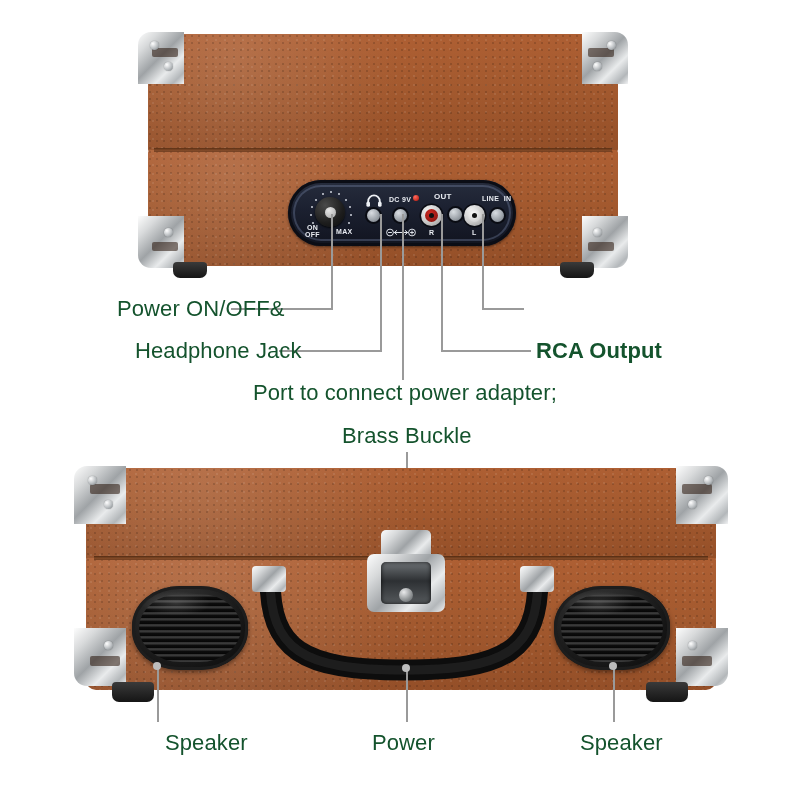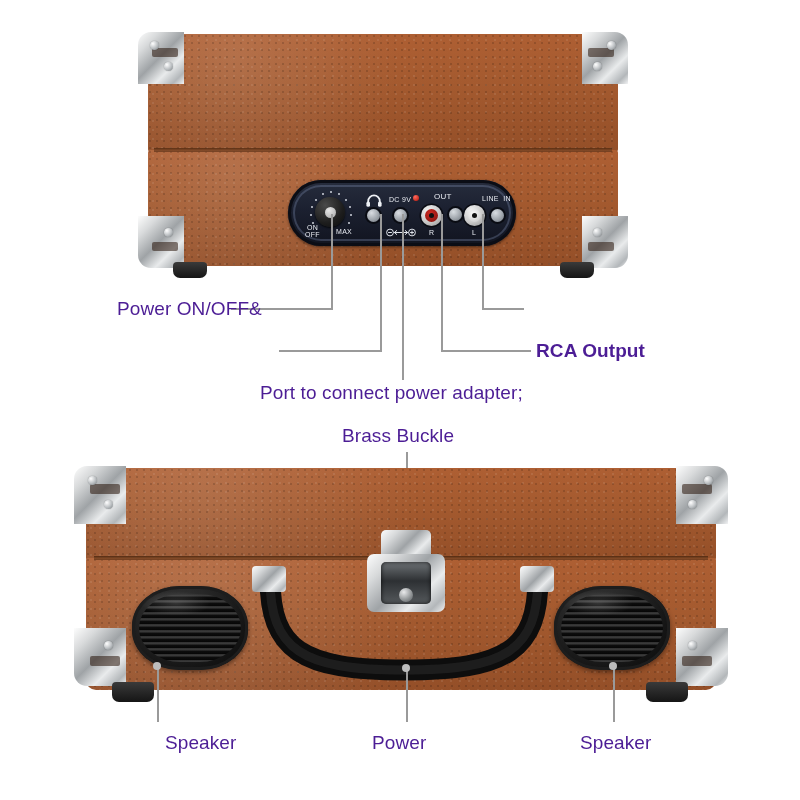--- a/index.html
+++ b/index.html
@@ -5,21 +5,21 @@
   html,body{margin:0;padding:0;background:#ffffff;}
   body{
     width:800px;height:800px;position:relative;overflow:hidden;
     font-family:"Liberation Sans",sans-serif;color:#1b1b1b;
   }
   .stage{position:absolute;inset:0;}
 
   
   .abs{position:absolute;}
   .lbl{
-    position:absolute;font-size:19px;line-height:23px;color:#4c1d95;
+    position:absolute;font-size:22px;line-height:23px;color:#14532d;
     white-space:pre;letter-spacing:0.1px;
   }
   .line-v{position:absolute;background:#9a9a9a;width:2px;}
   .line-h{position:absolute;background:#9a9a9a;height:2px;}
   .dot{position:absolute;border-radius:50%;background:#bdbdbd;}
 
   
   .leather{
     background:
       radial-gradient(circle at 18% 22%, rgba(255,255,255,.12), rgba(255,255,255,0) 42%),
@@ -79,21 +79,21 @@
     box-shadow:inset 0 0 0 2px rgba(120,135,170,.35);
   }
   .knob{
     position:absolute;width:30px;height:30px;border-radius:50%;
     background:radial-gradient(circle at 35% 28%,#4a4a4a,#1d1d1d 60%,#0c0c0c 100%);
     box-shadow:0 1px 2px rgba(0,0,0,.8);
   }
   .knob .cap{position:absolute;left:50%;top:50%;width:11px;height:11px;margin:-5.5px 0 0 -5.5px;
     border-radius:50%;background:radial-gradient(circle at 35% 30%,#e7e7e7,#a6a6a6);}
   .tick{position:absolute;width:2px;height:2px;border-radius:50%;background:#cfd3dd;}
-  .ptxt{position:absolute;color:#e9ecf2;font-size:7px;font-weight:normal;letter-spacing:.3px;
+  .ptxt{position:absolute;color:#e9ecf2;font-size:7px;font-weight:bold;letter-spacing:.3px;
     font-family:"Liberation Sans",sans-serif;white-space:pre;line-height:7.5px;}
   .jack{position:absolute;width:13px;height:13px;border-radius:50%;
     background:radial-gradient(circle at 35% 30%,#d9dde2,#9aa0a7 60%,#6d7379 100%);
     box-shadow:0 0 0 2px #0a0c13;}
   .rca{position:absolute;width:21px;height:21px;border-radius:50%;
     background:radial-gradient(circle at 35% 28%,#f2f2f2,#c9c9c9 55%,#8d8d8d 100%);
     box-shadow:0 0 0 1.5px #0a0c13;}
   .rca i{position:absolute;left:50%;top:50%;width:13px;height:13px;margin:-6.5px 0 0 -6.5px;
     border-radius:50%;display:block;}
   .rca.red i{background:radial-gradient(circle at 40% 35%,#d02a22,#7c0f0b);}
@@ -242,21 +242,22 @@
 
   <div class="line-v" style="left:402px;top:214px;height:166px;"></div>
 
   <div class="line-v" style="left:441px;top:214px;height:138px;"></div>
   <div class="line-h" style="left:441px;top:350px;width:90px;"></div>
 
   <div class="line-v" style="left:482px;top:214px;height:96px;"></div>
   <div class="line-h" style="left:482px;top:308px;width:42px;"></div>
 
   <div class="lbl" style="left:117px;top:297px;">Power ON/OFF&amp;</div>
-  <div class="lbl" style="left:260px;top:381px;">Port to connect power adapter;</div>
+  <div class="lbl" style="left:135px;top:339px;">Headphone Jack</div>
+  <div class="lbl" style="left:253px;top:381px;">Port to connect power adapter;</div>
   <div class="lbl" style="left:536px;top:339px;font-weight:bold;">RCA Output</div>
 
   <div class="lbl" style="left:342px;top:424px;">Brass Buckle</div>
   <div class="line-v" style="left:406px;top:452px;height:98px;"></div>
 
   <div id="bot-unit" class="abs">
 
     <div class="leather bu-lid"></div>
     <div class="leather bu-base"></div>
     <div class="bseam"></div>

